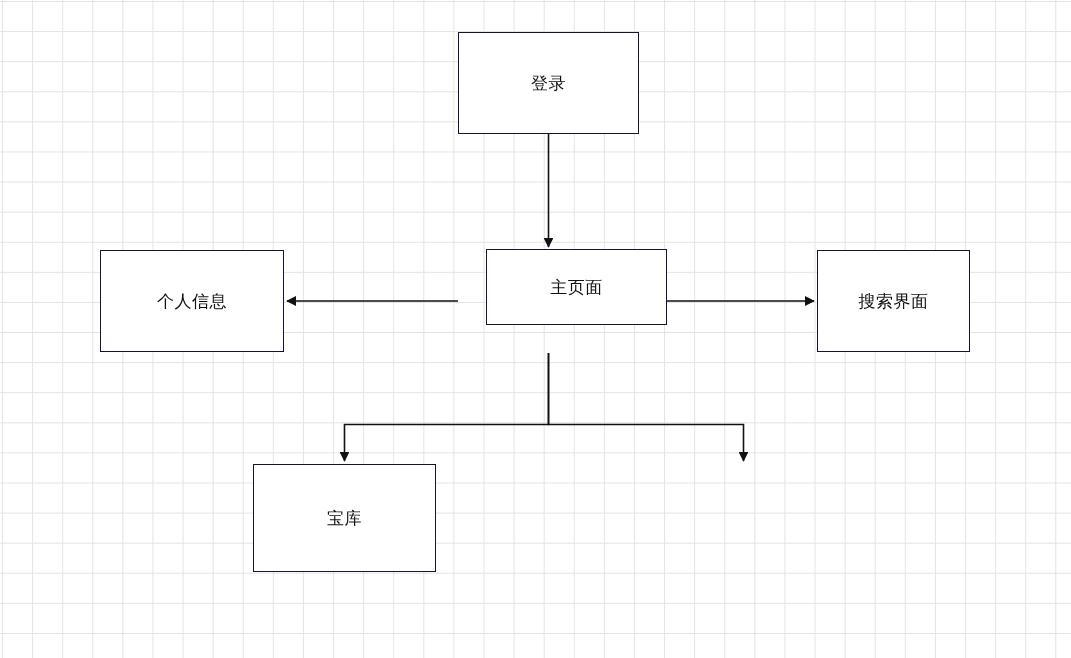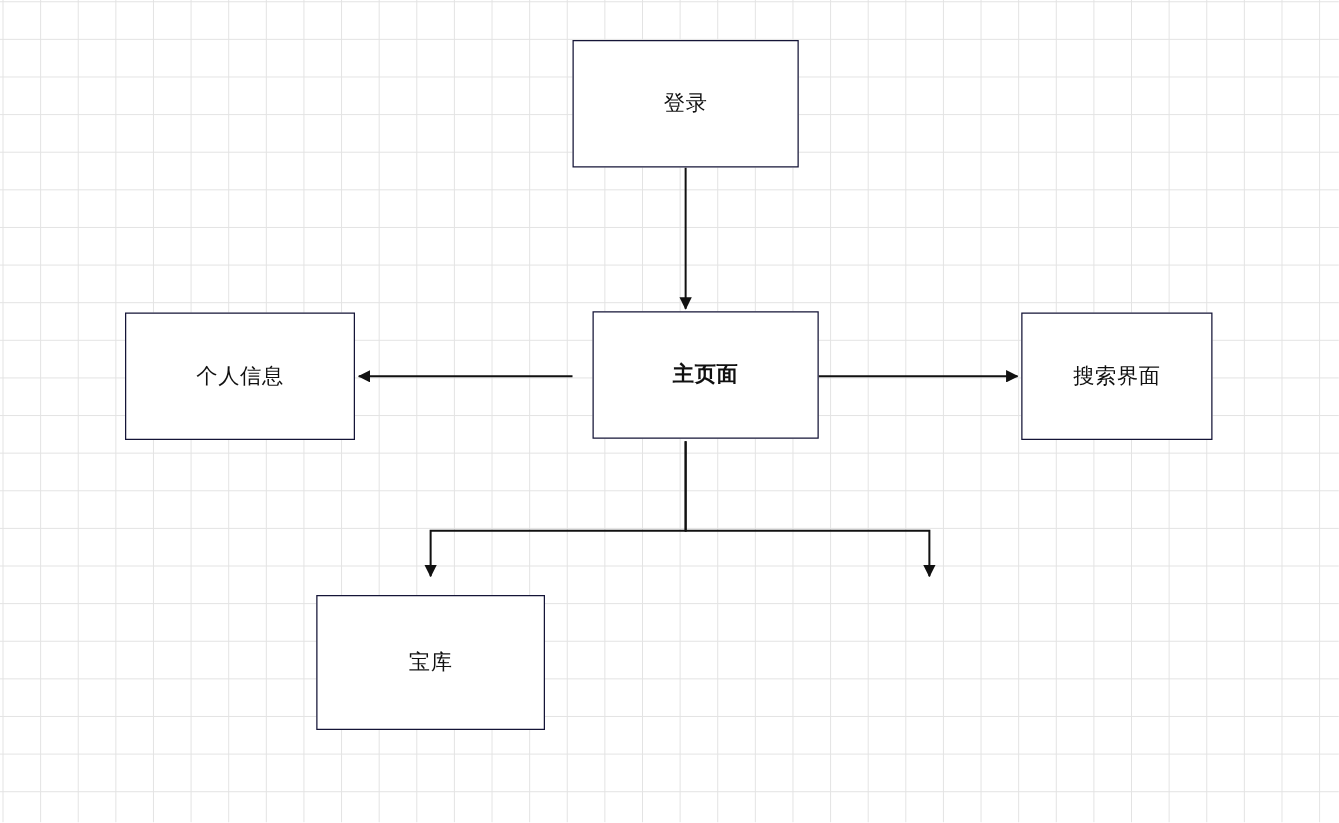--- a/index.html
+++ b/index.html
@@ -77,26 +77,26 @@
   </svg>
 
   <div class="node" style="left:458px; top:32px; width:181px; height:102px;">
     <span class="node-label">登录</span>
   </div>
 
   <div class="node" style="left:100px; top:250px; width:184px; height:102px;">
     <span class="node-label">个人信息</span>
   </div>
 
-  <div class="node" style="left:474px; top:249px; width:181px; height:102px;font-weight:bold;">
+  <div class="node" style="left:486px; top:249px; width:181px; height:76px;">
     <span class="node-label">主页面</span>
   </div>
 
   <div class="node" style="left:817px; top:250px; width:153px; height:102px;">
     <span class="node-label">搜索界面</span>
   </div>
 
-  <div class="node" style="left:253px; top:464px; width:183px; height:108px;margin-top:12px;">
+  <div class="node" style="left:253px; top:464px; width:183px; height:108px;">
     <span class="node-label">宝库</span>
   </div>
 
 
 </div>
 
 </body></html>

